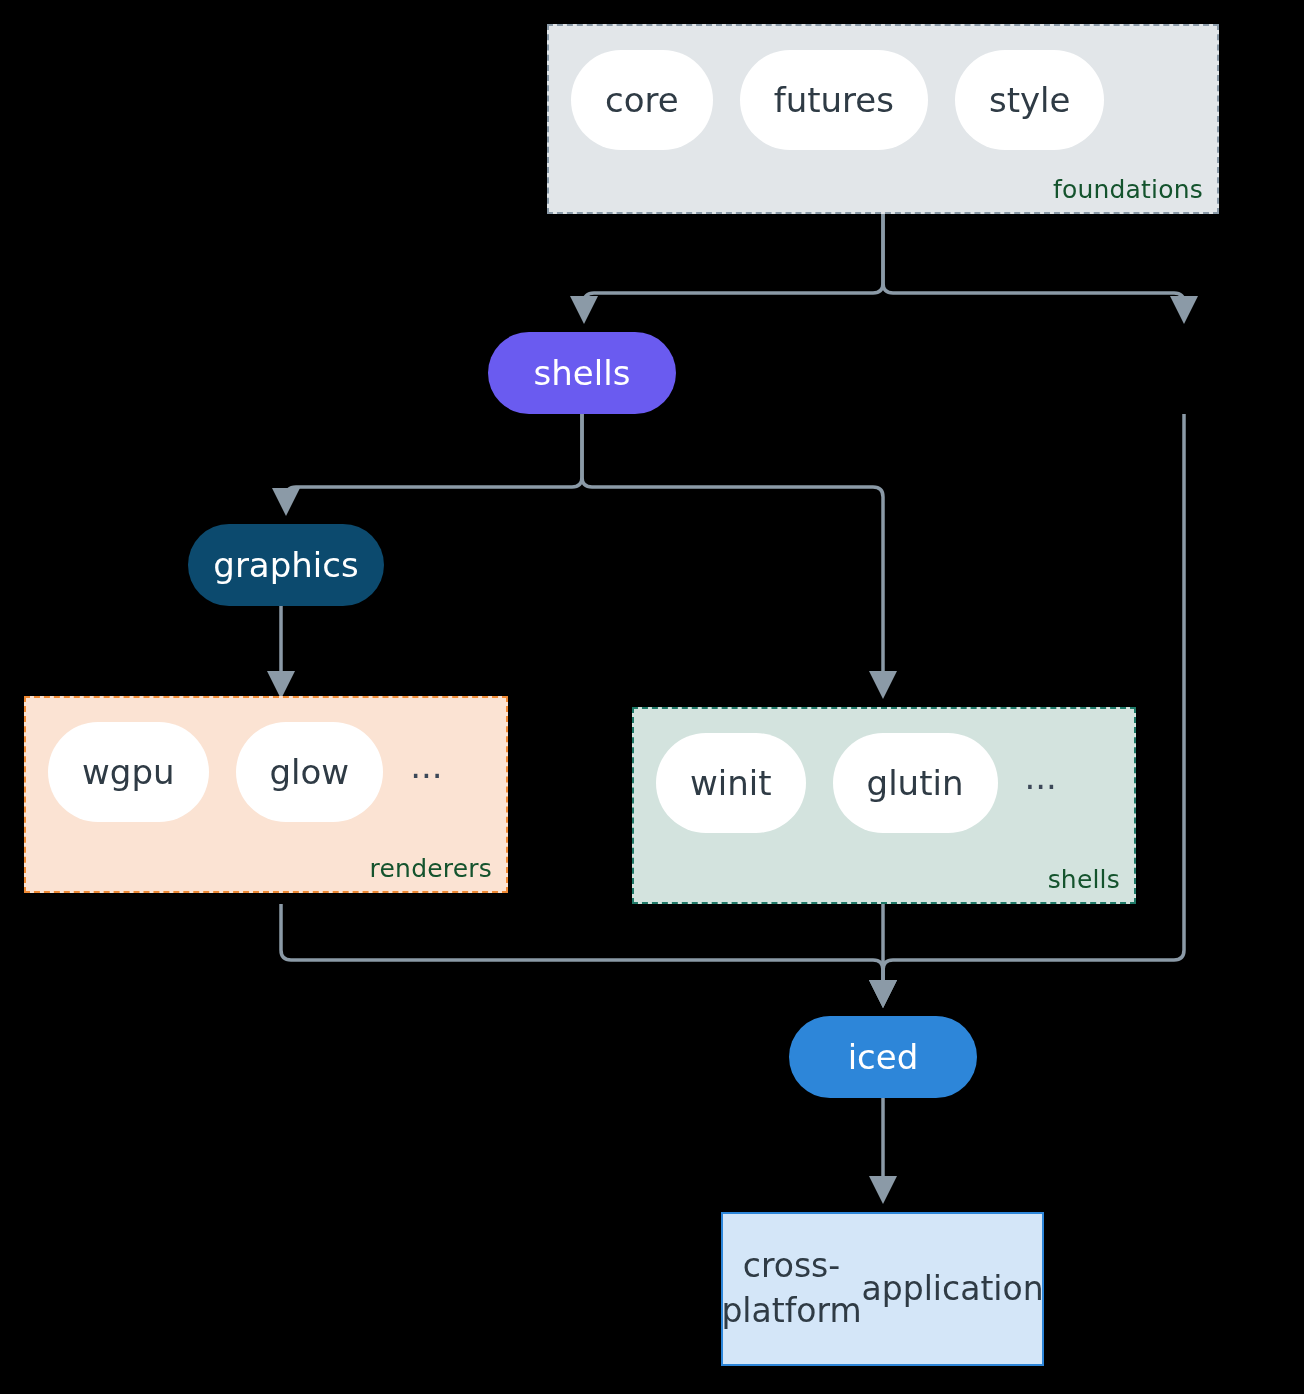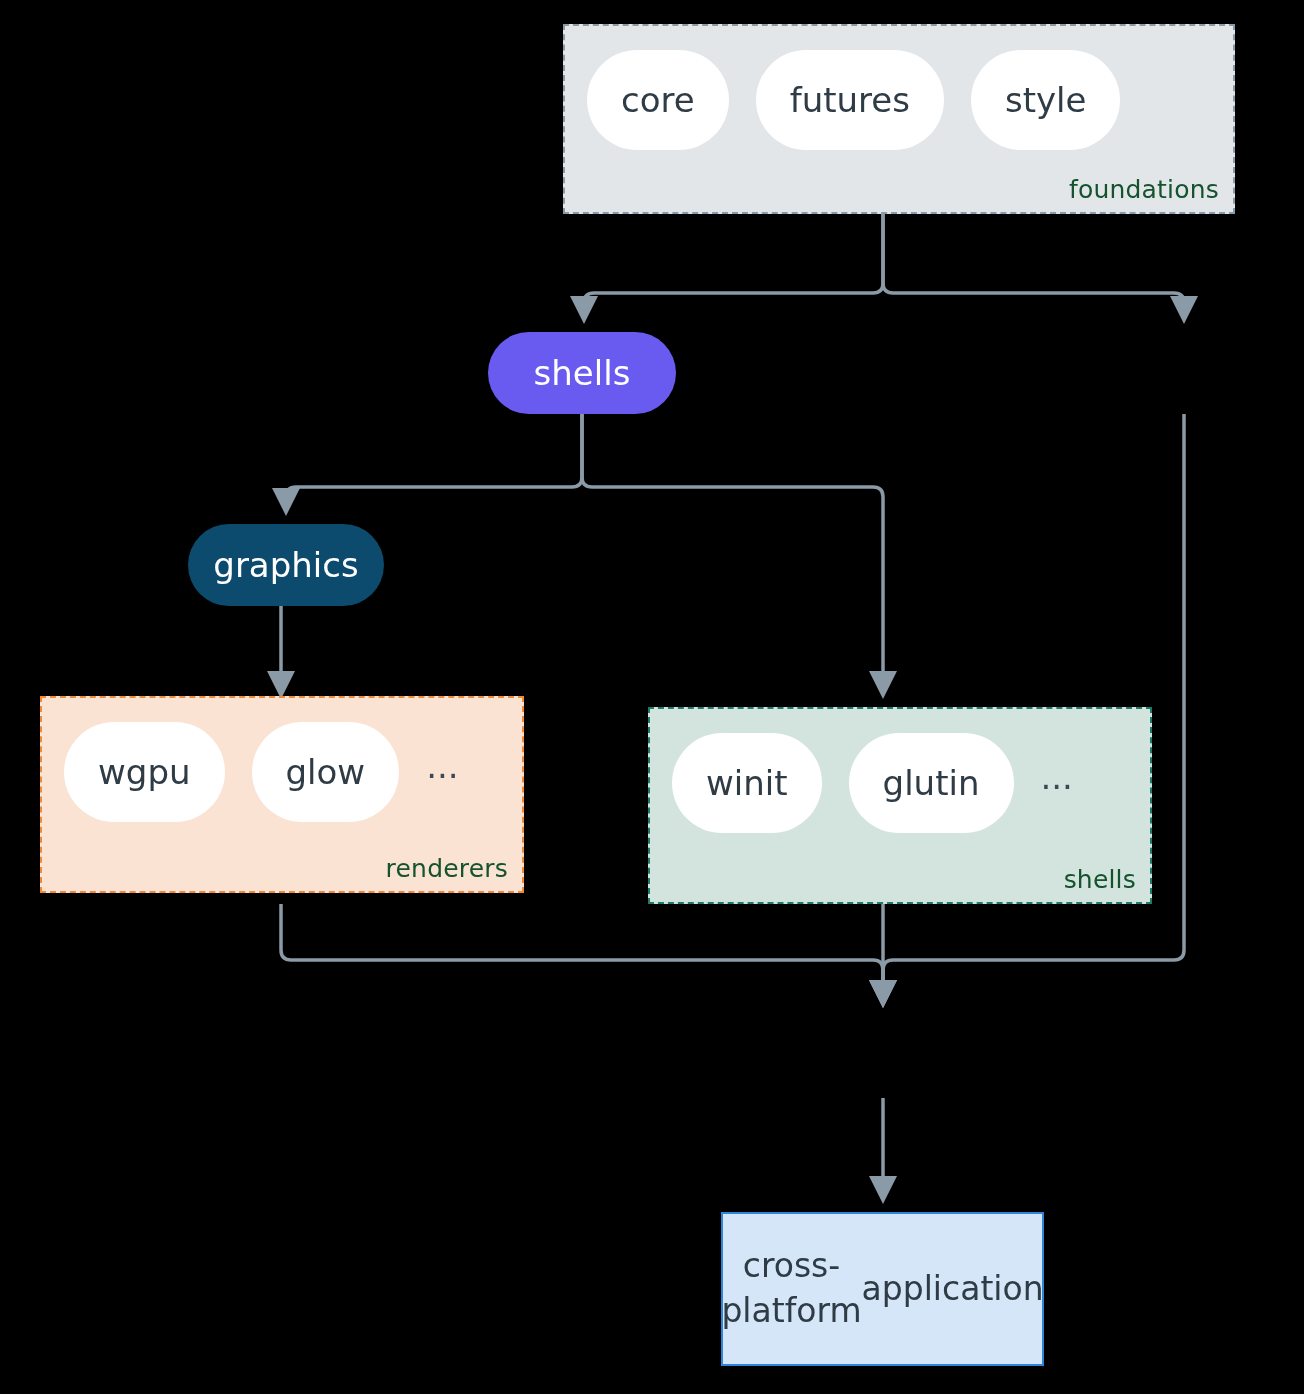--- a/index.html
+++ b/index.html
@@ -21,21 +21,20 @@
     left: 0; top: 0;
     width: 1304px;
     height: 1394px;
     pointer-events: none;
   }
 
   
   .group {
     position: absolute;
     box-sizing: border-box;
-    margin-left: 16px;
   }
   .group-label {
     position: absolute;
     right: 14px;
     bottom: 8px;
     font-size: 25px;
     color: #14532d;
     letter-spacing: 0.2px;
     white-space: nowrap;
   }
@@ -192,19 +191,20 @@
 
   <div class="group" id="group-shells">
     <div class="group-items">
       <div class="chip">winit</div>
       <div class="chip">glutin</div>
       <div class="ellipsis">...</div>
     </div>
     <div class="group-label">shells</div>
   </div>
 
+  <div class="node-pill" id="node-iced">iced</div>
 
   <div id="node-application">
     <span>cross-platform</span>
     <span>application</span>
   </div>
 
 </div>
 
 </body></html>

